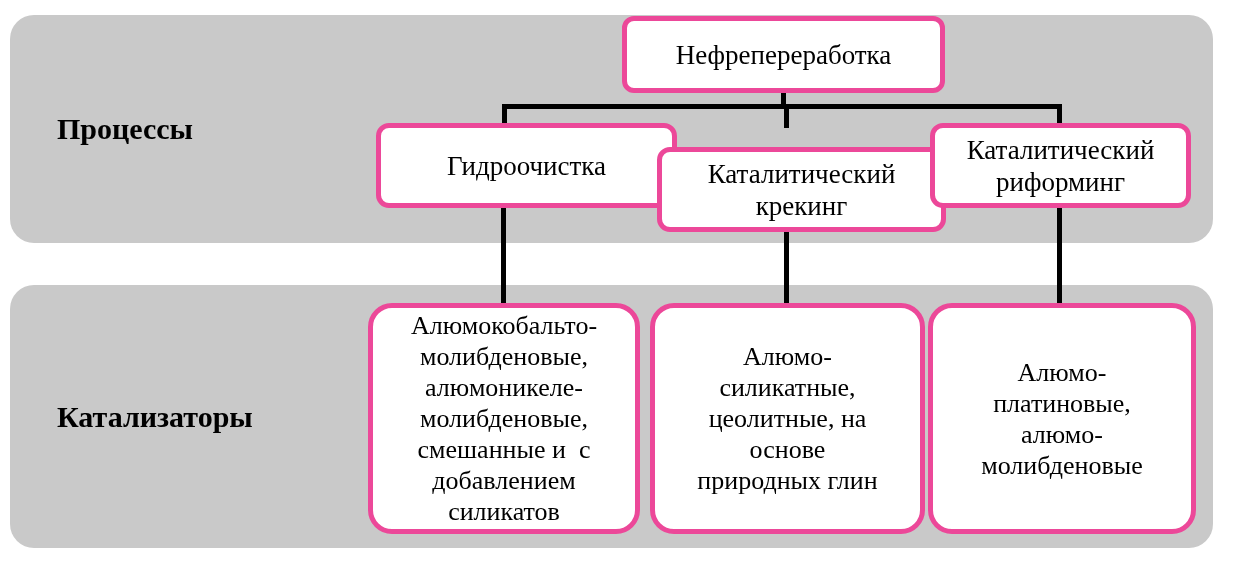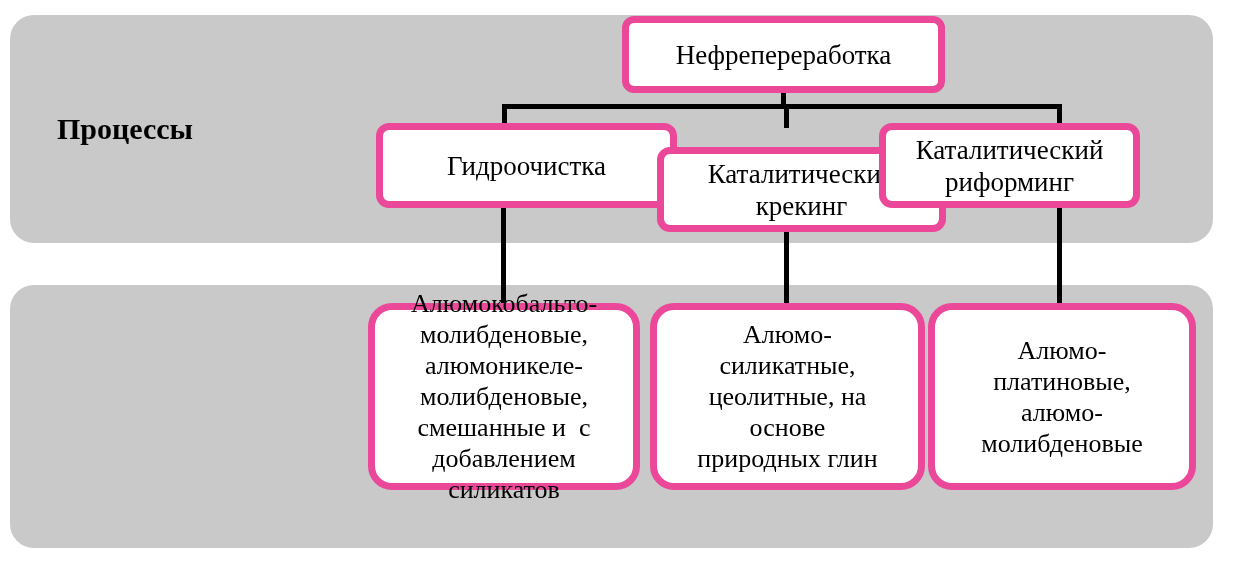--- a/index.html
+++ b/index.html
@@ -47,63 +47,64 @@
   .e-drop-2    { left: 784px;  top: 104px; width: 5px;   height: 24px; }
   .e-drop-3    { left: 1057px; top: 104px; width: 5px;   height: 24px; }
   .e-mid-1     { left: 501px;  top: 205px; width: 5px;   height: 103px; }
   .e-mid-2     { left: 784px;  top: 205px; width: 5px;   height: 104px; }
   .e-mid-3     { left: 1057px; top: 205px; width: 5px;   height: 103px; }
 
   .node {
     position: absolute;
     box-sizing: border-box;
     background: #ffffff;
-    border: 7px solid #ec4899;
+    border: 5px solid #ec4899;
     display: flex;
     align-items: center;
     justify-content: center;
     text-align: center;
     padding: 14px 4px;
   }
   .node-root {
     left: 622px; top: 16px; width: 323px; height: 77px;
     border-radius: 12px;
     font-size: 27px;
     line-height: 32px;
   }
   .node-process {
     top: 123px; height: 85px;
     border-radius: 13px;
     font-size: 27px;
     line-height: 32px;
   }
   .np-1 { left: 376px; width: 301px; }
   .np-2 { left: 657px; width: 289px; margin-top: 24px; }
-  .np-3 { left: 879px; width: 261px; }
+  .np-3 { left: 930px; width: 261px; }
 
   .node-catalyst {
-    top: 303px; height: 187px;
+    top: 303px; height: 231px;
     border-radius: 24px;
     font-size: 26px;
     line-height: 31px;
     white-space: pre-wrap;
   }
   .nc-1 { left: 368px; width: 272px; }
   .nc-2 { left: 650px; width: 275px; }
   .nc-3 { left: 928px; width: 268px; }
 </style>
 </head>
 <body>
 
 <div class="stage">
 
   <div class="band band-top"></div>
   <div class="band band-bottom"></div>
 
   <div class="row-label label-processes">Процессы</div>
+  <div class="row-label label-catalysts">Катализаторы</div>
 
   <div class="edge e-root-stem"></div>
   <div class="edge e-hbar"></div>
   <div class="edge e-drop-1"></div>
   <div class="edge e-drop-2"></div>
   <div class="edge e-drop-3"></div>
   <div class="edge e-mid-1"></div>
   <div class="edge e-mid-2"></div>
   <div class="edge e-mid-3"></div>
 

